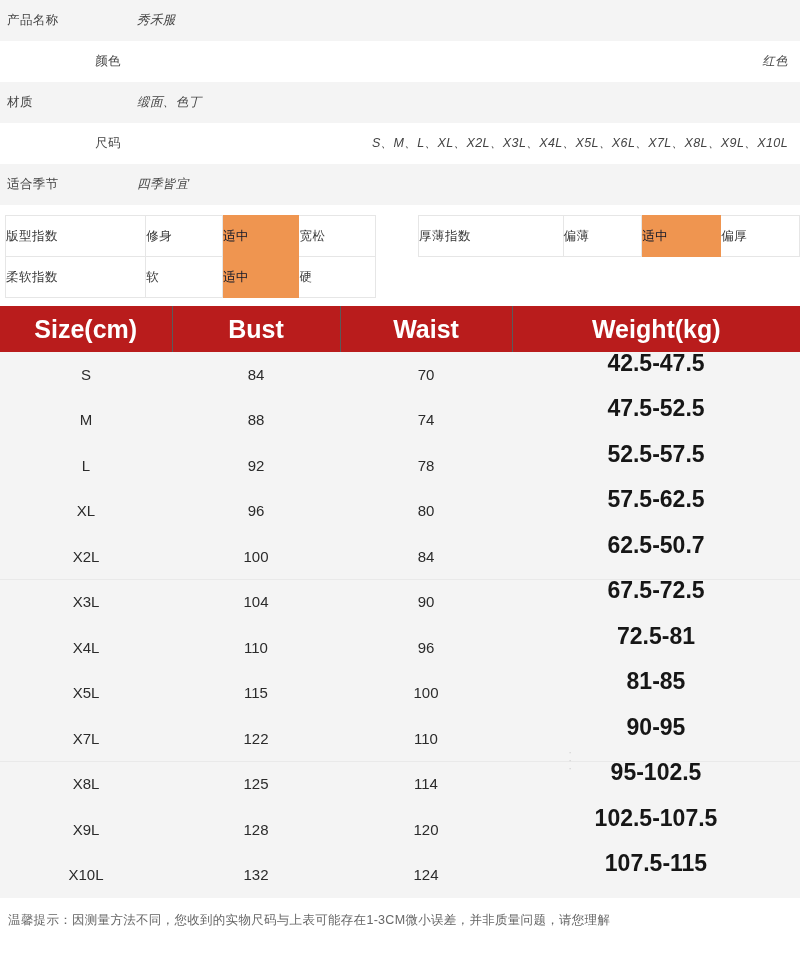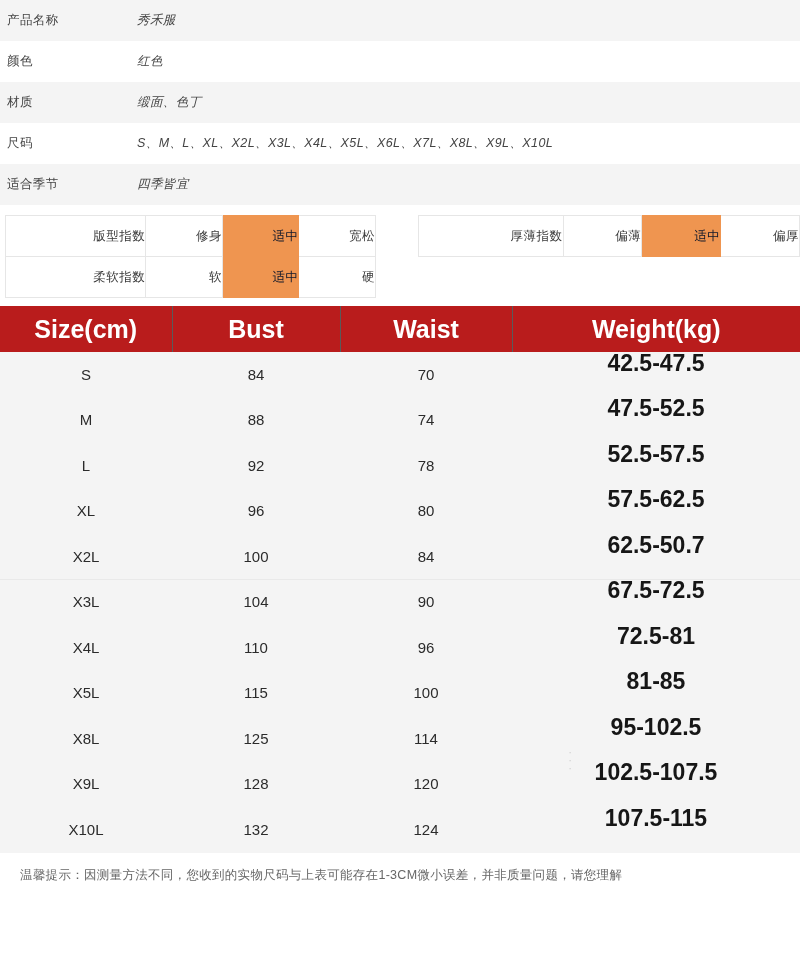--- a/index.html
+++ b/index.html
@@ -16,21 +16,21 @@
     position: relative;
   }
 
   
   #info-table {
     width: 800px;
     border-collapse: collapse;
   }
   #info-table tr { height: 36px; }
   #info-table tr.alt { background: #f4f4f4; }
-  #info-table tr.plain { background: #ffffff; }
+  #info-table tr.plain { background: #ffffff; text-align: right; }
   #info-table td {
     padding: 12px;
     vertical-align: middle;
     font-size: 12.5px;
     color: #444;
     letter-spacing: 0.4px;
     white-space: nowrap;
   }
   #info-table td.label { width: 114px; padding-left: 7px; }
   #info-table td.value { padding-left: 4px; font-style: italic; }
@@ -45,21 +45,21 @@
     position: absolute;
     top: 0;
     border-collapse: collapse;
     table-layout: fixed;
   }
   .idx-table.left  { left: 5px;  width: 371px; }
   .idx-table.right { left: 418px; width: 382px; }
   .idx-table td {
     border: 1px solid #e6e6e6;
     height: 40px;
-    text-align: right;
+    text-align: left;
     vertical-align: middle;
     font-size: 12.5px;
     color: #3a3a3a;
     letter-spacing: 0.5px;
     padding: 0;
     background: #ffffff;
   }
   .idx-table td.name { width: 38%; }
   .idx-table td.opt  { width: 20.6%; }
   .idx-table td.sel {
@@ -129,21 +129,21 @@
     line-height: 8px;
     letter-spacing: 0;
     text-align: center;
     pointer-events: none;
   }
   #scroll-dots i { display: block; font-style: normal; }
 
   
   #footer-note {
     margin-top: 14px;
-    padding-left: 20px;
+    padding-left: 8px;
     font-size: 12.5px;
     color: #666666;
     letter-spacing: 0.3px;
     white-space: nowrap;
   }
 </style>
 </head>
 <body>
 
 <table id="info-table">
@@ -260,20 +260,26 @@
         <td>110</td>
         <td>96</td>
         <td class="weight"><span>72.5-81</span></td>
       </tr>
       <tr>
         <td>X5L</td>
         <td>115</td>
         <td>100</td>
         <td class="weight"><span>81-85</span></td>
       </tr>
+      <tr class="sep">
+        <td>X7L</td>
+        <td>122</td>
+        <td>110</td>
+        <td class="weight"><span>90-95</span></td>
+      </tr>
       <tr>
         <td>X8L</td>
         <td>125</td>
         <td>114</td>
         <td class="weight"><span>95-102.5</span></td>
       </tr>
       <tr>
         <td>X9L</td>
         <td>128</td>
         <td>120</td>

